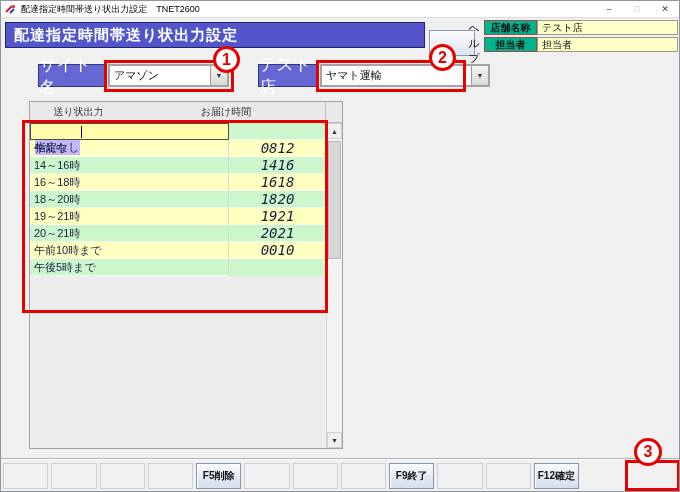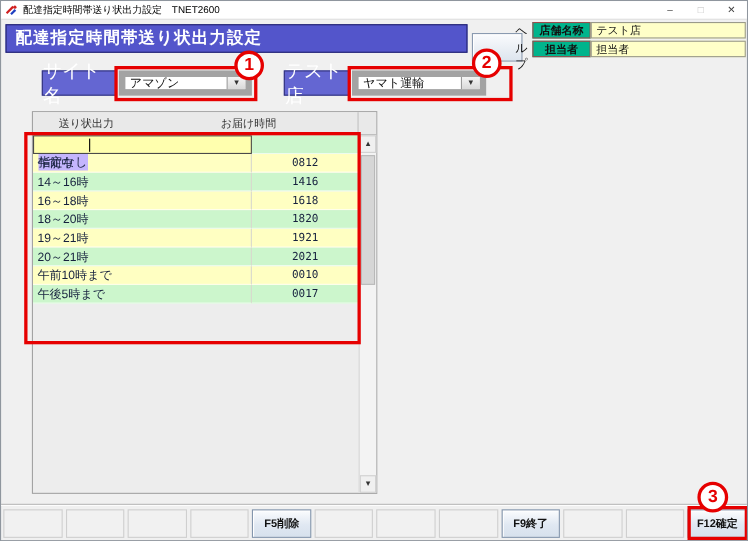--- a/index.html
+++ b/index.html
@@ -30,58 +30,58 @@
     border:1px solid #9c4b4b;font-size:10px;font-weight:bold;display:flex;align-items:center;justify-content:center;}
   .info-value{position:absolute;width:141px;height:15px;background:var(--field_yellow);
     border:1px solid #9a9a8a;font-size:10px;display:flex;align-items:center;padding-left:4px;}
   .store-l{left:483px;top:19px;} .store-v{left:536px;top:19px;}
   .staff-l{left:483px;top:36px;} .staff-v{left:536px;top:36px;}
   
   .filter-label{position:absolute;height:23px;background:var(--label_blue);
     border:1px solid #34357e;color:#fff;font-size:17px;display:flex;align-items:center;justify-content:center;}
   .site-l{left:37px;top:63px;width:68px;}
   .carrier-l{left:257px;top:63px;width:60px;}
-  .combo{position:absolute;height:23px;background:#fff;border:6px solid #a3a3a3;display:flex;}
+  .combo{position:absolute;height:23px;background:#fff;border:2px solid #a3a3a3;display:flex;}
   .site-c{left:107px;top:63px;width:121px;}
-  .carrier-c{left:319px;top:63px;width:122px;}
+  .carrier-c{left:319px;top:63px;width:170px;}
   .combo-text{flex:1;font-size:11px;display:flex;align-items:center;padding-left:4px;overflow:hidden;white-space:nowrap;}
   .combo-btn{flex:0 0 17px;background:linear-gradient(180deg,#f4f4f4,#d9d9d9);
     border-left:1px solid #9a9a9a;display:flex;align-items:center;justify-content:center;
     font-size:7px;color:#333;}
   
   .grid{position:absolute;left:28px;top:100px;width:314px;height:348px;
     background:#ededed;border:1px solid #a3a3a3;}
   .grid-header{display:flex;height:21px;background:#e9e9e9;border-bottom:1px solid #b5b5b5;}
   .gh{font-size:10px;color:#333;display:flex;align-items:center;justify-content:center;}
   .gh-time{width:199px;border-right:1px solid #c2c2c2;}
   .gh-code{width:97px;}
   .grid-rows{position:absolute;left:0;top:21px;width:296px;}
   .grid-row{display:flex;height:17px;}
   .grid-row:nth-child(odd){background:var(--row_green);}
   .grid-row:nth-child(even){background:var(--row_yellow);}
   .cell-time{width:199px;font-size:11px;display:flex;align-items:center;padding-left:4px;
     border-right:1px solid #d9d9cd;border-bottom:1px solid rgba(255,255,255,.65);color:#16213e;}
-  .cell-code{width:97px;font-size:10px;font-family:"DejaVu Sans Mono","Liberation Mono",monospace;
-    display:flex;align-items:center;justify-content:center;border-bottom:1px solid rgba(255,255,255,.65);color:#16213e;}
+  .cell-code{width:97px;font-size:14px;font-family:"DejaVu Sans Mono","Liberation Mono",monospace;
+    display:flex;align-items:center;justify-content:center;border-bottom:1px solid rgba(255,255,255,.65);color:#16213e;font-style:italic;}
   .edit-cell{background:#ffffae !important;border:1px solid #4a4a4a;border-right:1px solid #4a4a4a;}
   .sel-text{background:#c4b5fd;margin-top:32px;}
   .caret{display:inline-block;width:1px;height:12px;background:#000;margin-left:1px;}
   
   .vscroll{position:absolute;right:0;top:21px;bottom:0;width:16px;background:#f3f3f3;
     border-left:1px solid #d5d5d5;}
   .sb-btn{position:absolute;left:0;width:15px;height:16px;background:#f0f0f0;
     border:1px solid #cfcfcf;display:flex;align-items:center;justify-content:center;
     font-size:7px;color:#333;}
   .sb-up{top:0;} .sb-down{bottom:0;}
   .sb-thumb{position:absolute;left:1px;top:18px;width:13px;height:118px;background:#d6d6d6;
     border:1px solid #b8b8b8;}
   
   .sep{position:absolute;left:0;top:457px;width:100%;height:2px;
     border-top:1px solid #b3b3b3;border-bottom:1px solid #fdfdfd;}
-  .fnbar{position:absolute;left:2px;top:462px;width:676px;height:26px;display:flex;gap:3px;}
+  .fnbar{position:absolute;left:2px;top:462px;width:576px;height:26px;display:flex;gap:3px;}
   .fn{flex:1;background:#f1f1f1;border:1px solid #cfcfcf;font-size:10px;
     display:flex;align-items:center;justify-content:center;}
   .fn-active{background:linear-gradient(180deg,#fbfcfe,#e0e8f2 55%,#d7e1ed);
     border:1px solid #8496ad;box-shadow:inset 1px 1px 0 #fff;font-weight:bold;}
   
   .redbox{position:absolute;border:3px solid var(--annotation_red);pointer-events:none;}
   .rb1{left:103px;top:59px;width:130px;height:32px;}
   .rb2{left:315px;top:59px;width:150px;height:32px;}
   .rb-grid{left:21px;top:119px;width:306px;height:193px;}
   .rb3{left:624px;top:459px;width:55px;height:31px;}
@@ -165,21 +165,20 @@
       <div class="grid-row">
         <div class="cell-time">20～21時</div>
         <div class="cell-code">2021</div>
       </div>
       <div class="grid-row">
         <div class="cell-time">午前10時まで</div>
         <div class="cell-code">0010</div>
       </div>
       <div class="grid-row">
         <div class="cell-time">午後5時まで</div>
-        <div class="cell-code">0017</div>
       </div>
     </div>
     <div class="vscroll">
       <div class="sb-btn sb-up">▲</div>
       <div class="sb-thumb"></div>
       <div class="sb-btn sb-down">▼</div>
     </div>
   </div>
 
   <div class="sep"></div>

